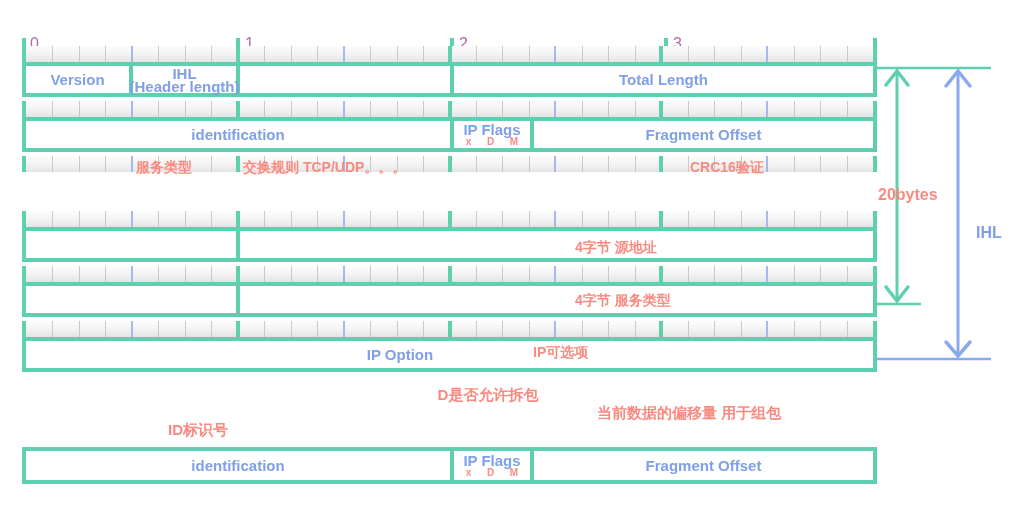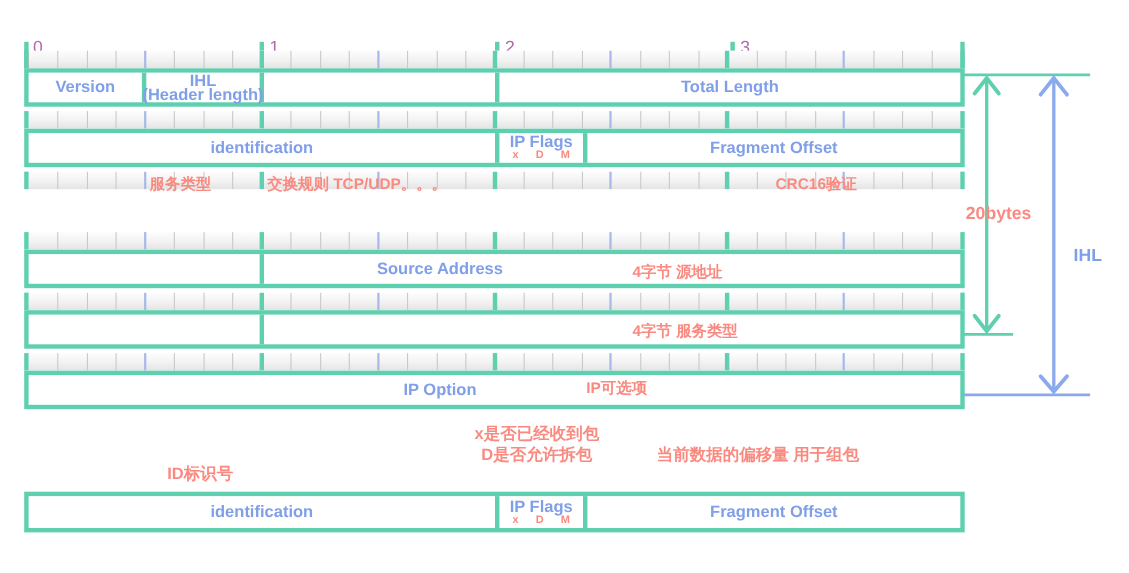--- a/index.html
+++ b/index.html
@@ -247,21 +247,20 @@
       <div class="tk" style="left: 688px;"></div>
       <div class="tk" style="left: 715px;"></div>
       <div class="tk b8" style="left: 740px;"></div>
       <div class="tk" style="left: 768px;"></div>
       <div class="tk" style="left: 794px;"></div>
       <div class="tk" style="left: 821px;"></div>
     </div>
 
   <div class="row" style="top:165px;">
     <div class="cellsep" style="left:210px;"></div>
-    <div class="fld" style="left:214px;width:320px;">Source Address</div>
   </div>
 
   <div class="ruler" style="top:204px;">
       <div class="tk" style="left: 26px;"></div>
       <div class="tk" style="left: 53px;"></div>
       <div class="tk" style="left: 79px;"></div>
       <div class="tk b8" style="left: 105px;"></div>
       <div class="tk" style="left: 132px;"></div>
       <div class="tk" style="left: 159px;"></div>
       <div class="tk" style="left: 185px;"></div>
@@ -362,21 +361,21 @@
       <div class="tk" style="left: 715px;"></div>
       <div class="tk b8" style="left: 740px;"></div>
       <div class="tk" style="left: 768px;"></div>
       <div class="tk" style="left: 794px;"></div>
       <div class="tk" style="left: 821px;"></div>
     </div>
   </div>
 
 <div class="cn" style="left:136px;top:159px;">服务类型</div>
 <div class="cn" style="left:243px;top:159px;">交换规则 TCP/UDP。。。</div>
-<div class="cn" style="left:705px;top:159px;">CRC16验证</div>
+<div class="cn" style="left:690px;top:159px;">CRC16验证</div>
 <div class="cn" style="left:575px;top:239px;">4字节 源地址</div>
 <div class="cn" style="left:575px;top:292px;">4字节 服务类型</div>
 <div class="cn" style="left:533px;top:344px;">IP可选项</div>
 
 <svg class="abs" width="160" height="330" style="left:876px;top:52px;" viewBox="0 0 160 330">
 
   <line x1="0" y1="16" x2="115" y2="16" stroke="#5ecfaf" stroke-width="2.5"></line>
 
   <line x1="21" y1="20" x2="21" y2="248" stroke="#5ecfaf" stroke-width="3"></line>
   <polyline points="10,33 21,19 32,33" fill="none" stroke="#5ecfaf" stroke-width="3.5" stroke-linecap="round"></polyline>
@@ -387,24 +386,23 @@
   <line x1="82" y1="20" x2="82" y2="303" stroke="#8aa9ee" stroke-width="3"></line>
   <polyline points="70,34 82,19 94,34" fill="none" stroke="#8aa9ee" stroke-width="3.5" stroke-linecap="round"></polyline>
   <polyline points="70,290 82,304 94,290" fill="none" stroke="#8aa9ee" stroke-width="3.5" stroke-linecap="round"></polyline>
 
   <line x1="0" y1="307" x2="115" y2="307" stroke="#8aa9ee" stroke-width="2.5"></line>
 </svg>
 
 <div class="measure-lbl" style="left:878px;top:186px;color:#fa8a80;font-size:16px;">20bytes</div>
 <div class="measure-lbl" style="left:976px;top:224px;color:#7f9fe8;font-size:16px;">IHL</div>
 
-<div class="cn big" style="left:152px;top:421px;text-align:center;">ID标识号</div>
+<div class="cn big" style="left:168px;top:421px;text-align:center;">ID标识号</div>
 
 <div class="abs" style="left:398px;top:385px;width:180px;text-align:center;">
-  <div class="abs" style="position:static;color:#fa8a80;font-weight:bold;font-size:15px;line-height:19px;">x是否已经收到包</div>
   <div class="abs" style="position:static;color:#fa8a80;font-weight:bold;font-size:15px;line-height:19px;">D是否允许拆包</div>
 </div>
 
 <div class="cn big" style="left:597px;top:404px;">当前数据的偏移量 用于组包</div>
 
 <div id="bottom">
   <div class="cellsep" style="left:424px;"></div>
   <div class="cellsep" style="left:504px;"></div>
   <div class="fld" style="left:0px;width:424px;">identification</div>
   <div class="fldstack" style="left:428px;width:76px;line-height:15px;">

